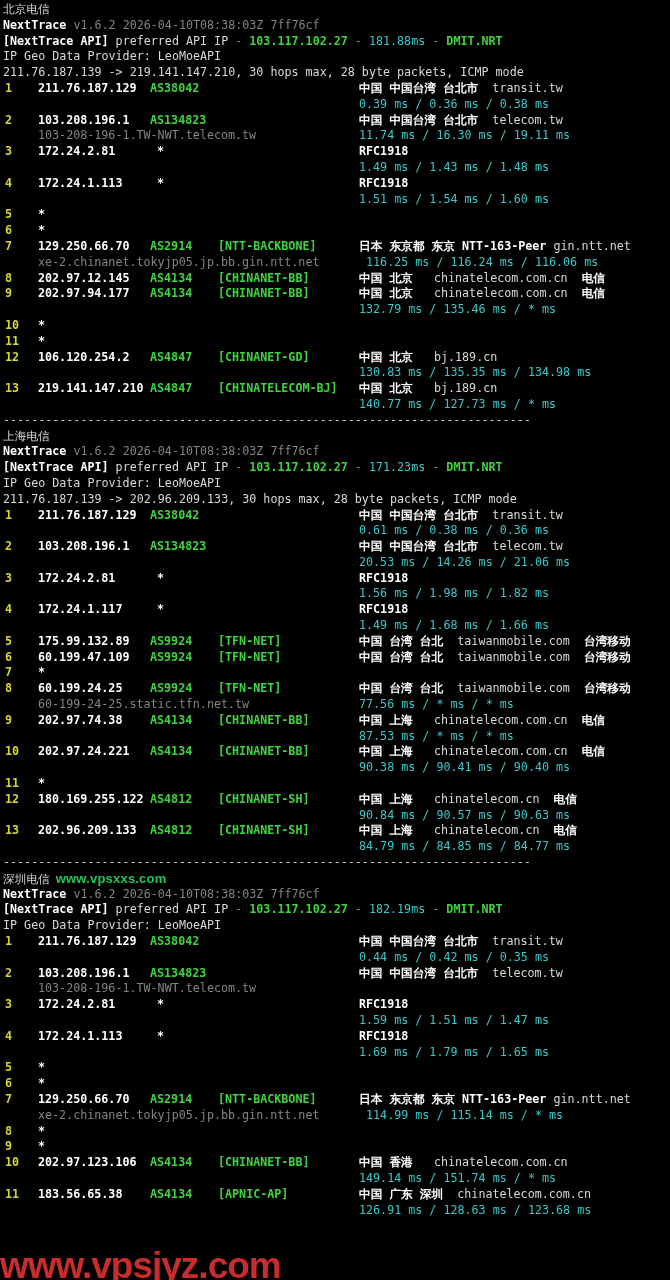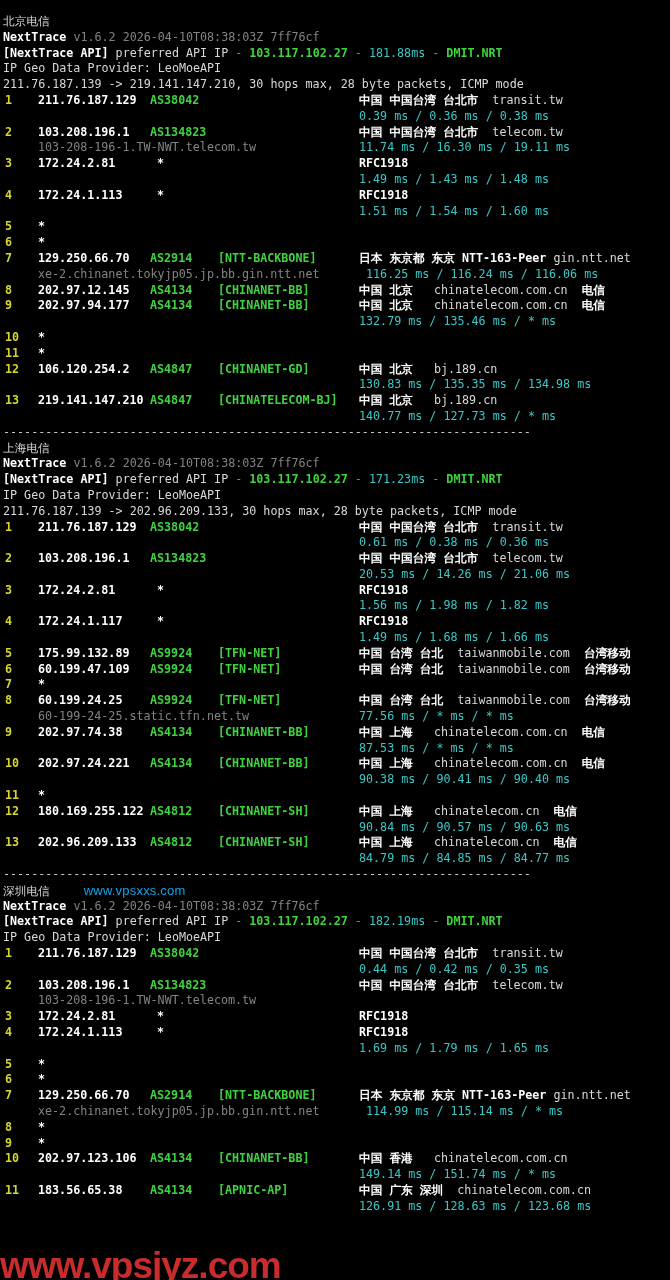--- a/index.html
+++ b/index.html
@@ -1,32 +1,32 @@
 <!DOCTYPE html>
 <html><head>
 <meta charset="utf-8">
 <style>
   html,body{margin:0;padding:0;background:#000;}
   body{width:670px;height:1280px;overflow:hidden;position:relative;}
   #terminal{
     font-family:"DejaVu Sans Mono","Liberation Mono",monospace;
     font-size:11.7px;
-    padding-top:14px;
+    padding-top:2px;
   }
   .line{position:relative;height:15.8px;line-height:15.8px;white-space:pre;padding-left:3px;}
   .abs{position:absolute;top:0;white-space:pre;}
   .p0{left:5px}.p1{left:38px}.p2{left:150px}.p3{left:218px}.p4{left:359px}
   .y{color:#d6d62e;font-weight:bold}
   .grn{color:#3fd43f;font-weight:bold}
   .cy{color:#3cc8c8;font-weight:normal}
   .wb{color:#ffffff;font-weight:bold}
   .fg{color:#d9d9d9}
   .dim{color:#848484}
   .sep{color:#c9c9c9}
-  .hwm{font-family:"Liberation Sans",sans-serif;font-weight:normal;font-size:13px;color:#0ea5e9;margin-left:34px;letter-spacing:0.2px}
+  .hwm{font-family:"Liberation Sans",sans-serif;font-weight:bold;font-size:13px;color:#22c55e;margin-left:6px;letter-spacing:0.2px}
   #corner-wm{
     position:absolute;left:0;bottom:-7px;z-index:5;
     font-family:"Liberation Sans",sans-serif;font-weight:bold;
     font-size:37px;letter-spacing:-1px;
     color:rgba(222,49,49,0.9);
     white-space:nowrap;
   }
 </style>
 </head>
 <body>
@@ -89,20 +89,21 @@
     <div class="line"><span class="sep">---------------------------------------------------------------------------</span></div>
     <div class="line"><span class="fg">深圳电信</span><span class="hwm">www.vpsxxs.com</span></div>
     <div class="line"><span class="wb">NextTrace </span><span class="dim">v1.6.2 2026-04-10T08:38:03Z 7ff76cf</span></div>
     <div class="line"><span class="wb">[NextTrace API] </span><span class="fg">preferred API IP </span><span class="dim">- </span><span class="grn">103.117.102.27</span><span class="dim"> - </span><span class="cy">182.19ms</span><span class="dim"> - </span><span class="grn">DMIT.NRT</span></div>
     <div class="line"><span class="fg">IP Geo Data Provider: LeoMoeAPI</span></div>
     <div class="line"><span class="abs p0 y">1</span><span class="abs p1 wb">211.76.187.129</span><span class="abs p2 grn">AS38042</span><span class="abs p4"><span class="wb">中国 中国台湾 台北市</span><span class="fg">  transit.tw</span></span></div>
     <div class="line"><span class="abs p4 cy">0.44 ms / 0.42 ms / 0.35 ms</span></div>
     <div class="line"><span class="abs p0 y">2</span><span class="abs p1 wb">103.208.196.1</span><span class="abs p2 grn">AS134823</span><span class="abs p4"><span class="wb">中国 中国台湾 台北市</span><span class="fg">  telecom.tw</span></span></div>
     <div class="line"><span class="abs p1 dim">103-208-196-1.TW-NWT.telecom.tw</span></div>
     <div class="line"><span class="abs p0 y">3</span><span class="abs p1 wb">172.24.2.81</span><span class="abs p2 wb"> *</span><span class="abs p4"><span class="wb">RFC1918</span></span></div>
+    <div class="line"><span class="abs p4 cy">1.59 ms / 1.51 ms / 1.47 ms</span></div>
     <div class="line"><span class="abs p0 y">4</span><span class="abs p1 wb">172.24.1.113</span><span class="abs p2 wb"> *</span><span class="abs p4"><span class="wb">RFC1918</span></span></div>
     <div class="line"><span class="abs p4 cy">1.69 ms / 1.79 ms / 1.65 ms</span></div>
     <div class="line"><span class="abs p0 y">5</span><span class="abs p1 wb">*</span></div>
     <div class="line"><span class="abs p0 y">6</span><span class="abs p1 wb">*</span></div>
     <div class="line"><span class="abs p0 y">7</span><span class="abs p1 wb">129.250.66.70</span><span class="abs p2 grn">AS2914</span><span class="abs p3 grn">[NTT-BACKBONE]</span><span class="abs p4"><span class="wb">日本 东京都 东京 NTT-163-Peer</span><span class="fg"> gin.ntt.net</span></span></div>
     <div class="line"><span class="abs p1 dim">xe-2.chinanet.tokyjp05.jp.bb.gin.ntt.net</span><span class="abs p4 cy"> 114.99 ms / 115.14 ms / * ms</span></div>
     <div class="line"><span class="abs p0 y">8</span><span class="abs p1 wb">*</span></div>
     <div class="line"><span class="abs p0 y">9</span><span class="abs p1 wb">*</span></div>
     <div class="line"><span class="abs p0 y">10</span><span class="abs p1 wb">202.97.123.106</span><span class="abs p2 grn">AS4134</span><span class="abs p3 grn">[CHINANET-BB]</span><span class="abs p4"><span class="wb">中国 香港</span><span class="fg">   chinatelecom.com.cn</span></span></div>
     <div class="line"><span class="abs p4 cy">149.14 ms / 151.74 ms / * ms</span></div>

